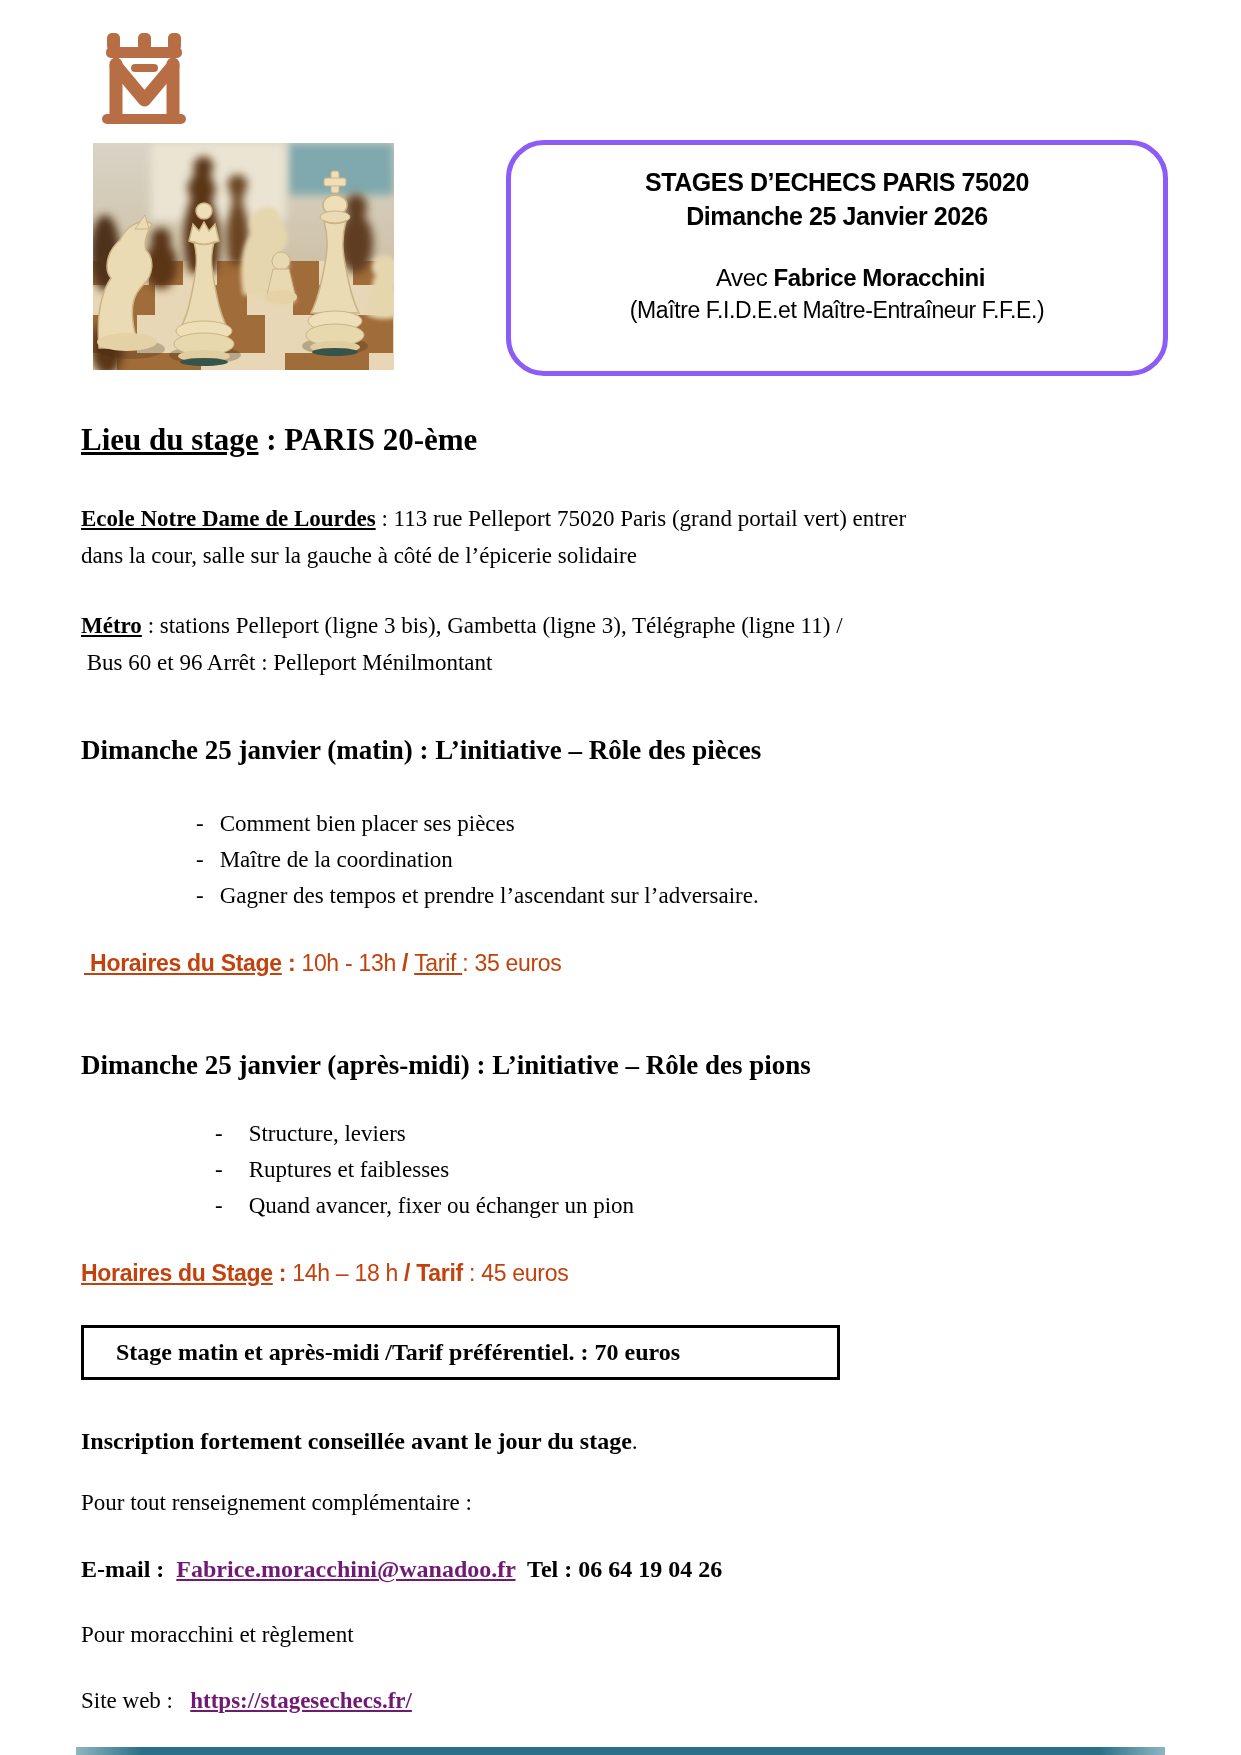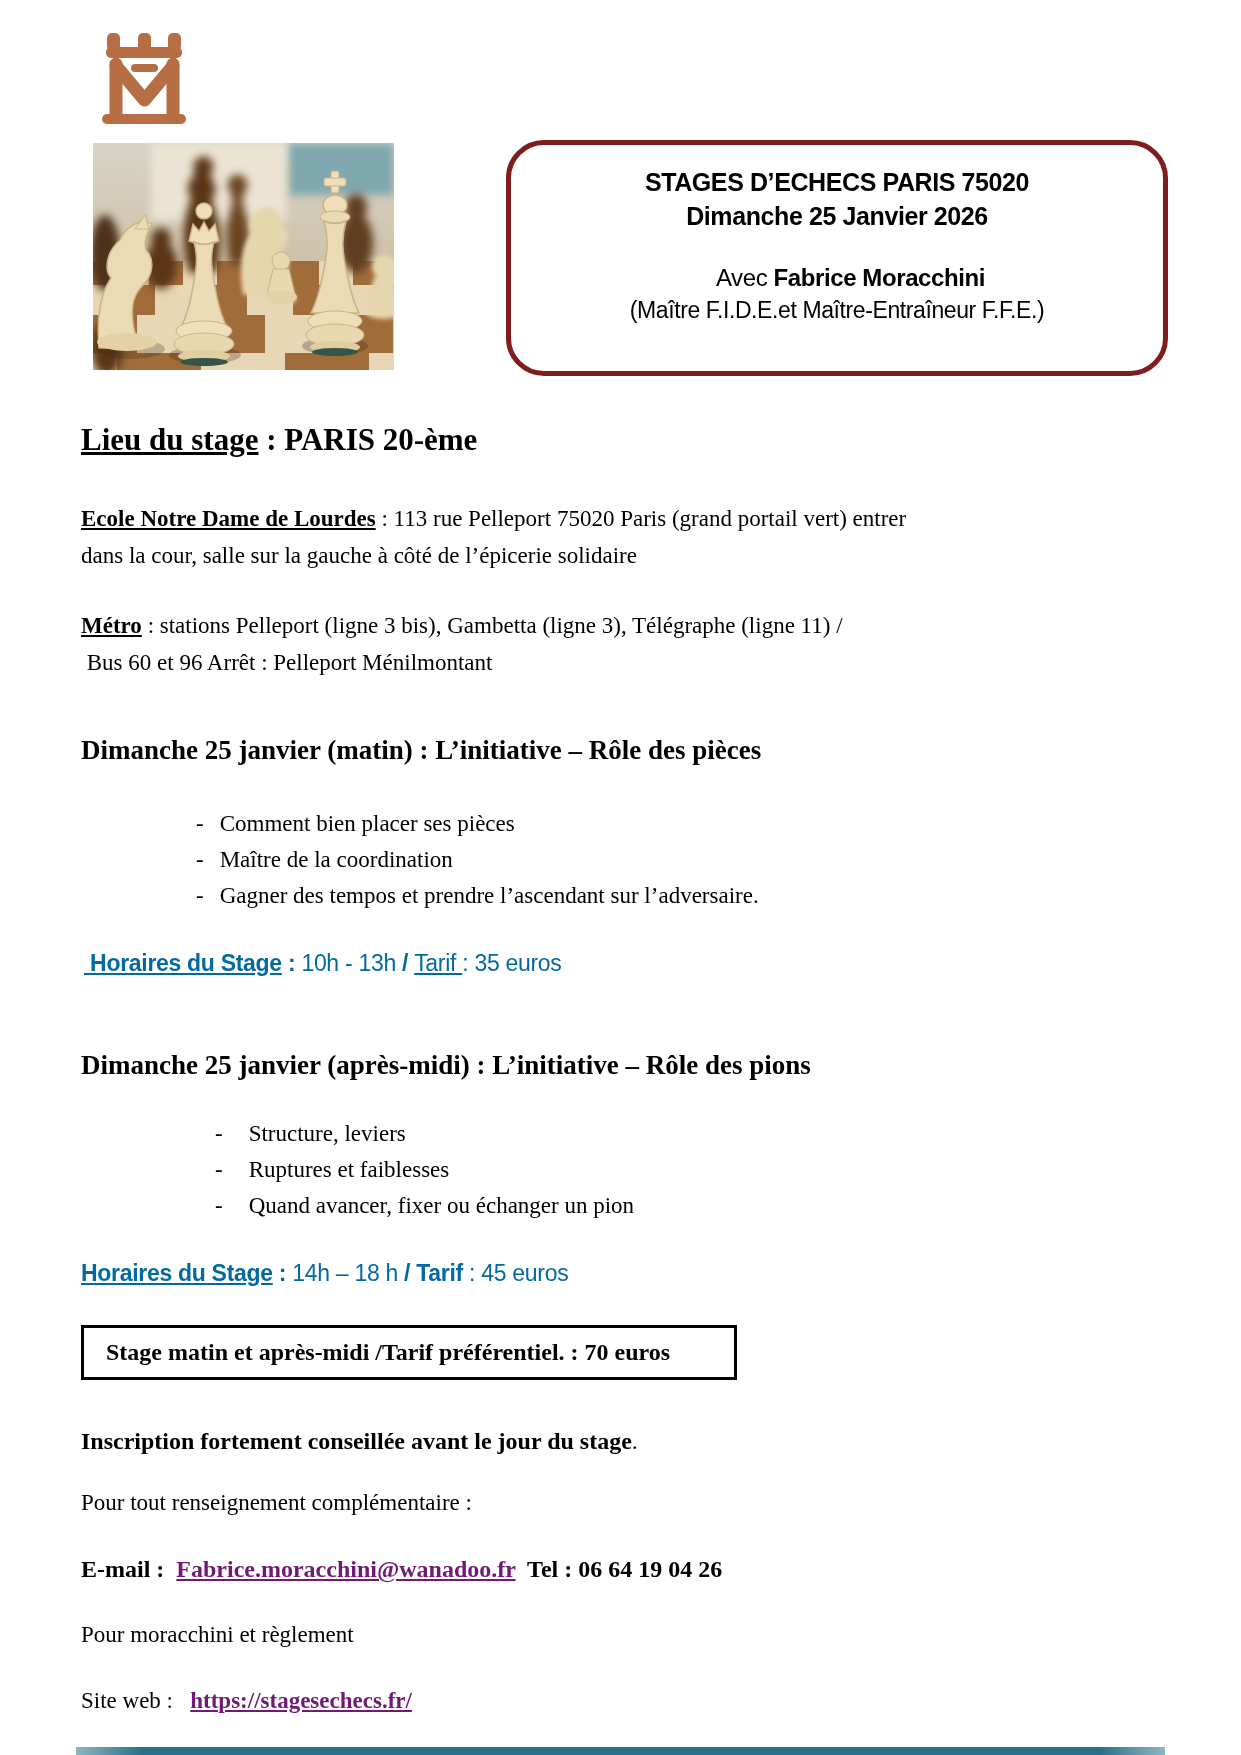--- a/index.html
+++ b/index.html
@@ -12,21 +12,21 @@
 
   
   .logo{left:96px;top:26px;width:96px;height:98px;}
 
   
   .photo{left:93px;top:143px;width:301px;height:227px;overflow:hidden;background:#cfc6b4;}
   .photo svg{display:block;}
 
   
   .hbox{
-    left:506px;top:140px;width:662px;height:236px;border:5px solid #7f1d1d;border-radius:38px;
+    left:506px;top:140px;width:662px;height:236px;border:5px solid #8b5cf6;border-radius:38px;
     box-sizing:border-box;text-align:center;
     font-family:"Liberation Sans",sans-serif;letter-spacing:-0.4px;
     padding-top:20px;
   }
   .hbox .l1,.hbox .l2{font-size:25px;font-weight:700;line-height:34px;}
   .hbox .gap{height:28px;}
   .hbox .l3{font-size:24px;line-height:33px;padding-left:27px;}
   .hbox .l3 b{font-weight:700;}
   .hbox .l4{font-size:23px;line-height:32px;}
 
@@ -35,29 +35,29 @@
   .lieu .u{text-decoration:underline;}
   .para{left:81px;width:1020px;font-size:23px;line-height:37px;}
   .para .lbl{font-weight:700;text-decoration:underline;}
   .sect{left:81px;font-size:27px;font-weight:700;}
   .blist{font-size:23px;line-height:36px;}
   .brow{display:flex;}
   .dash{flex:0 0 auto;}
 
   .horaires{
     font-family:"Liberation Sans",sans-serif;font-size:23px;letter-spacing:-0.3px;
-    color:#0369a1;
+    color:#c2410c;
   }
   .horaires .hl{font-weight:700;text-decoration:underline;}
   .horaires .hb{font-weight:700;}
   .horaires .hu{text-decoration:underline;}
 
   .tarifbox{
-    left:81px;top:1325px;width:656px;height:55px;border:3px solid #000;box-sizing:border-box;
-    display:flex;align-items:center;padding-left:22px;
+    left:81px;top:1325px;width:759px;height:55px;border:3px solid #000;box-sizing:border-box;
+    display:flex;align-items:center;padding-left:32px;
     font-size:24px;font-weight:700;
   }
   .bold24{font-size:24px;font-weight:700;}
   .reg23{font-size:23px;}
   .emailline{font-size:24px;font-weight:700;}
   a.doclink{color:#701a75;font-weight:700;text-decoration:underline;}
   .siteline{font-size:23px;}
 
   .footerbar{left:76px;top:1747px;width:1089px;height:8px;
     background:linear-gradient(90deg,#8fb6c2 0%,#2b7086 6%,#2b7086 94%,#8fb6c2 100%);}

